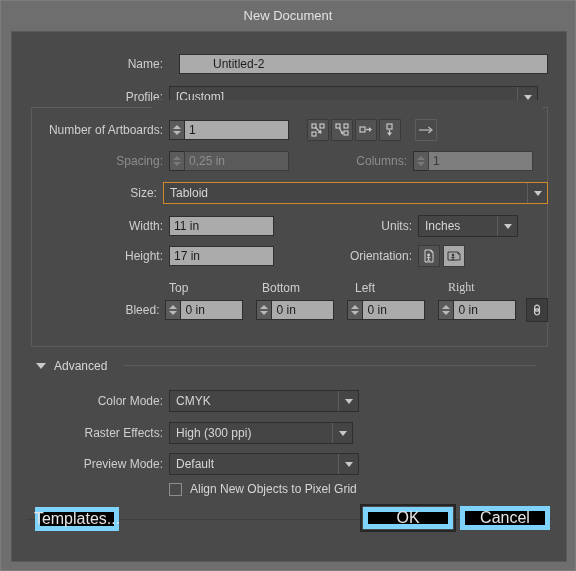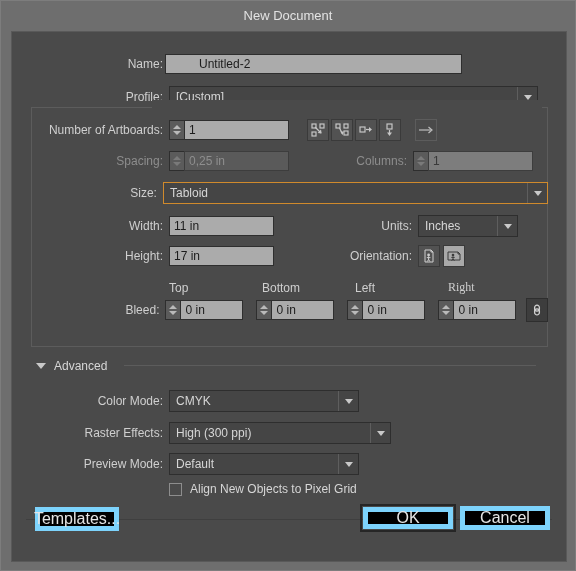--- a/index.html
+++ b/index.html
@@ -161,21 +161,21 @@
 <body>
 
 <div id="dialog">
 
   <div id="titlebar">New Document</div>
 
   <div id="body-panel">
 
     <div class="row" style="left:0;top:22px;width:536px;">
       <div class="lbl" style="width:151px;">Name:</div>
-      <div class="tin" style="margin-left:2px;width:297px;padding-left:33px;">Untitled-2</div>
+      <div class="tin" style="margin-left:16px;width:369px;padding-left:33px;">Untitled-2</div>
     </div>
 
     <div class="row" style="left:0;top:54px;width:536px;">
       <div class="lbl" style="width:151px;">Profile:</div>
       <div class="combo" style="margin-left:6px;width:369px;">
         <span class="ctext">[Custom]</span>
         <span class="carrow">
             <span class="tri-d"></span>
           </span>
       </div>
@@ -359,21 +359,21 @@
       <div class="combo" style="margin-left:6px;width:190px;">
         <span class="ctext">CMYK</span>
         <span class="carrow">
             <span class="tri-d"></span>
           </span>
       </div>
     </div>
 
     <div class="row" style="left:0;top:390px;width:536px;">
       <div class="lbl" style="width:151px;">Raster Effects:</div>
-      <div class="combo" style="margin-left:6px;width:222px;">
+      <div class="combo" style="margin-left:6px;width:184px;">
         <span class="ctext">High (300 ppi)</span>
         <span class="carrow">
             <span class="tri-d"></span>
           </span>
       </div>
     </div>
 
     <div class="row" style="left:0;top:421px;width:536px;">
       <div class="lbl" style="width:151px;">Preview Mode:</div>
       <div class="combo" style="margin-left:6px;width:190px;">

